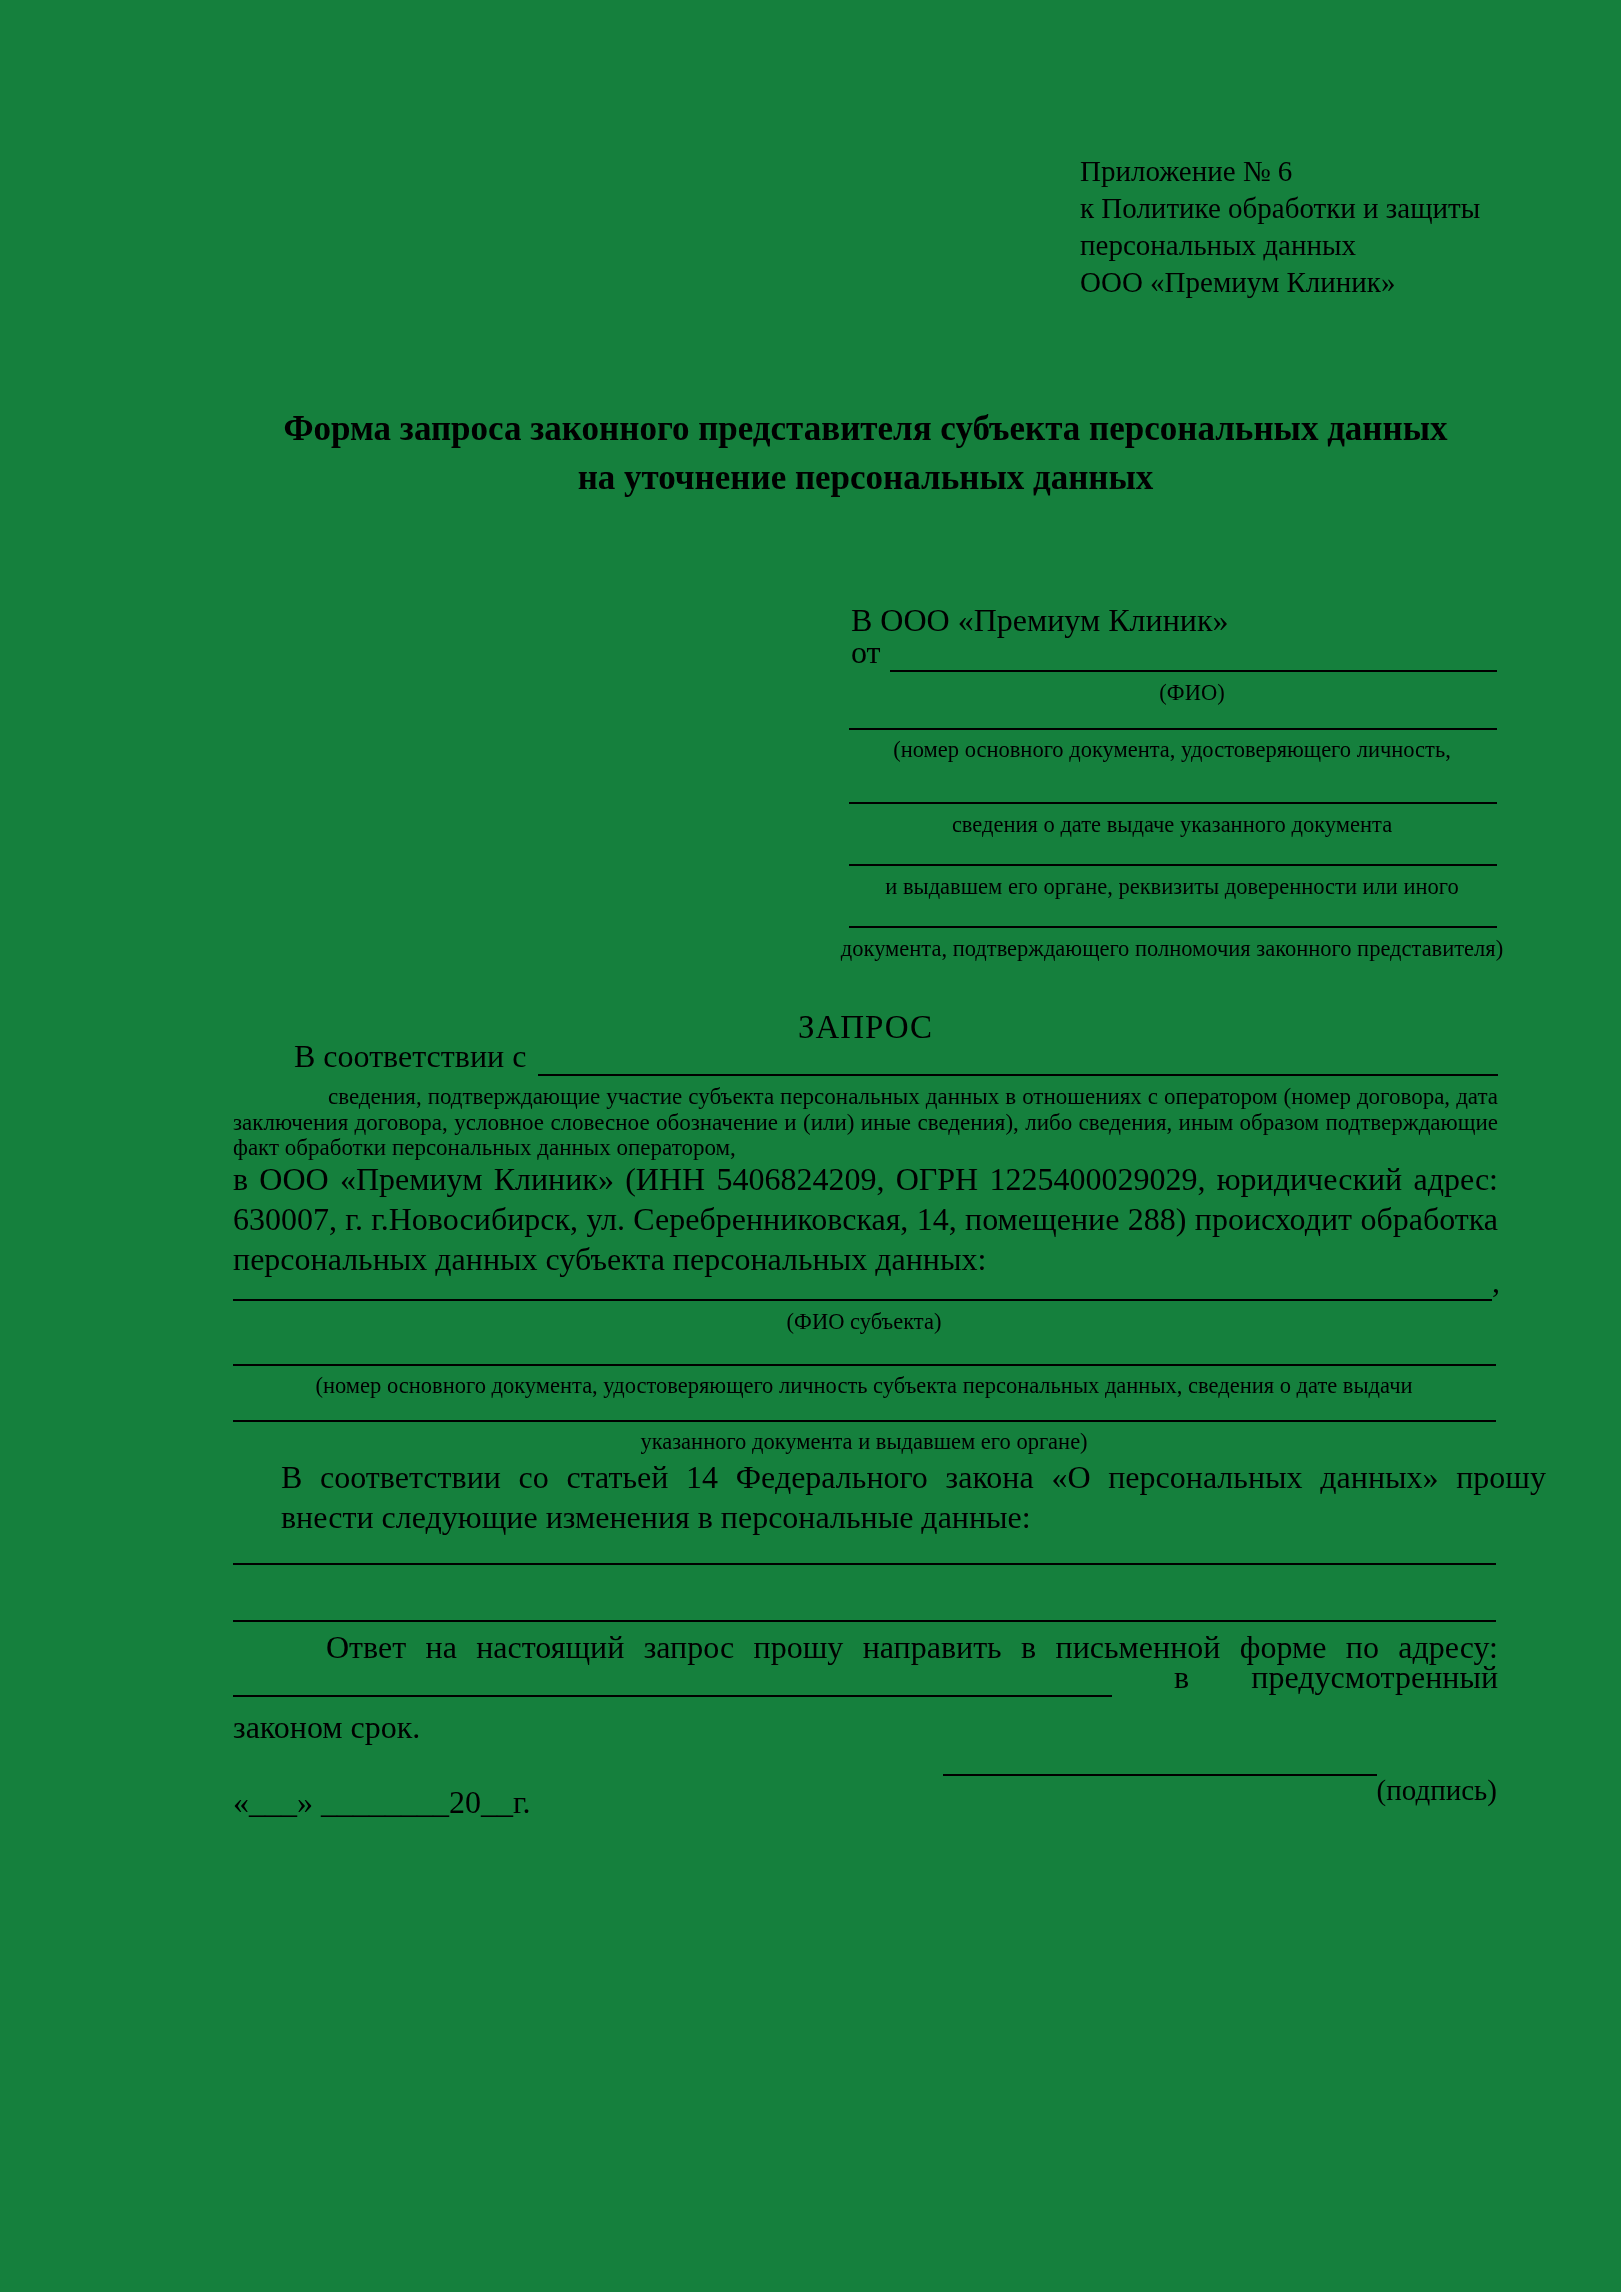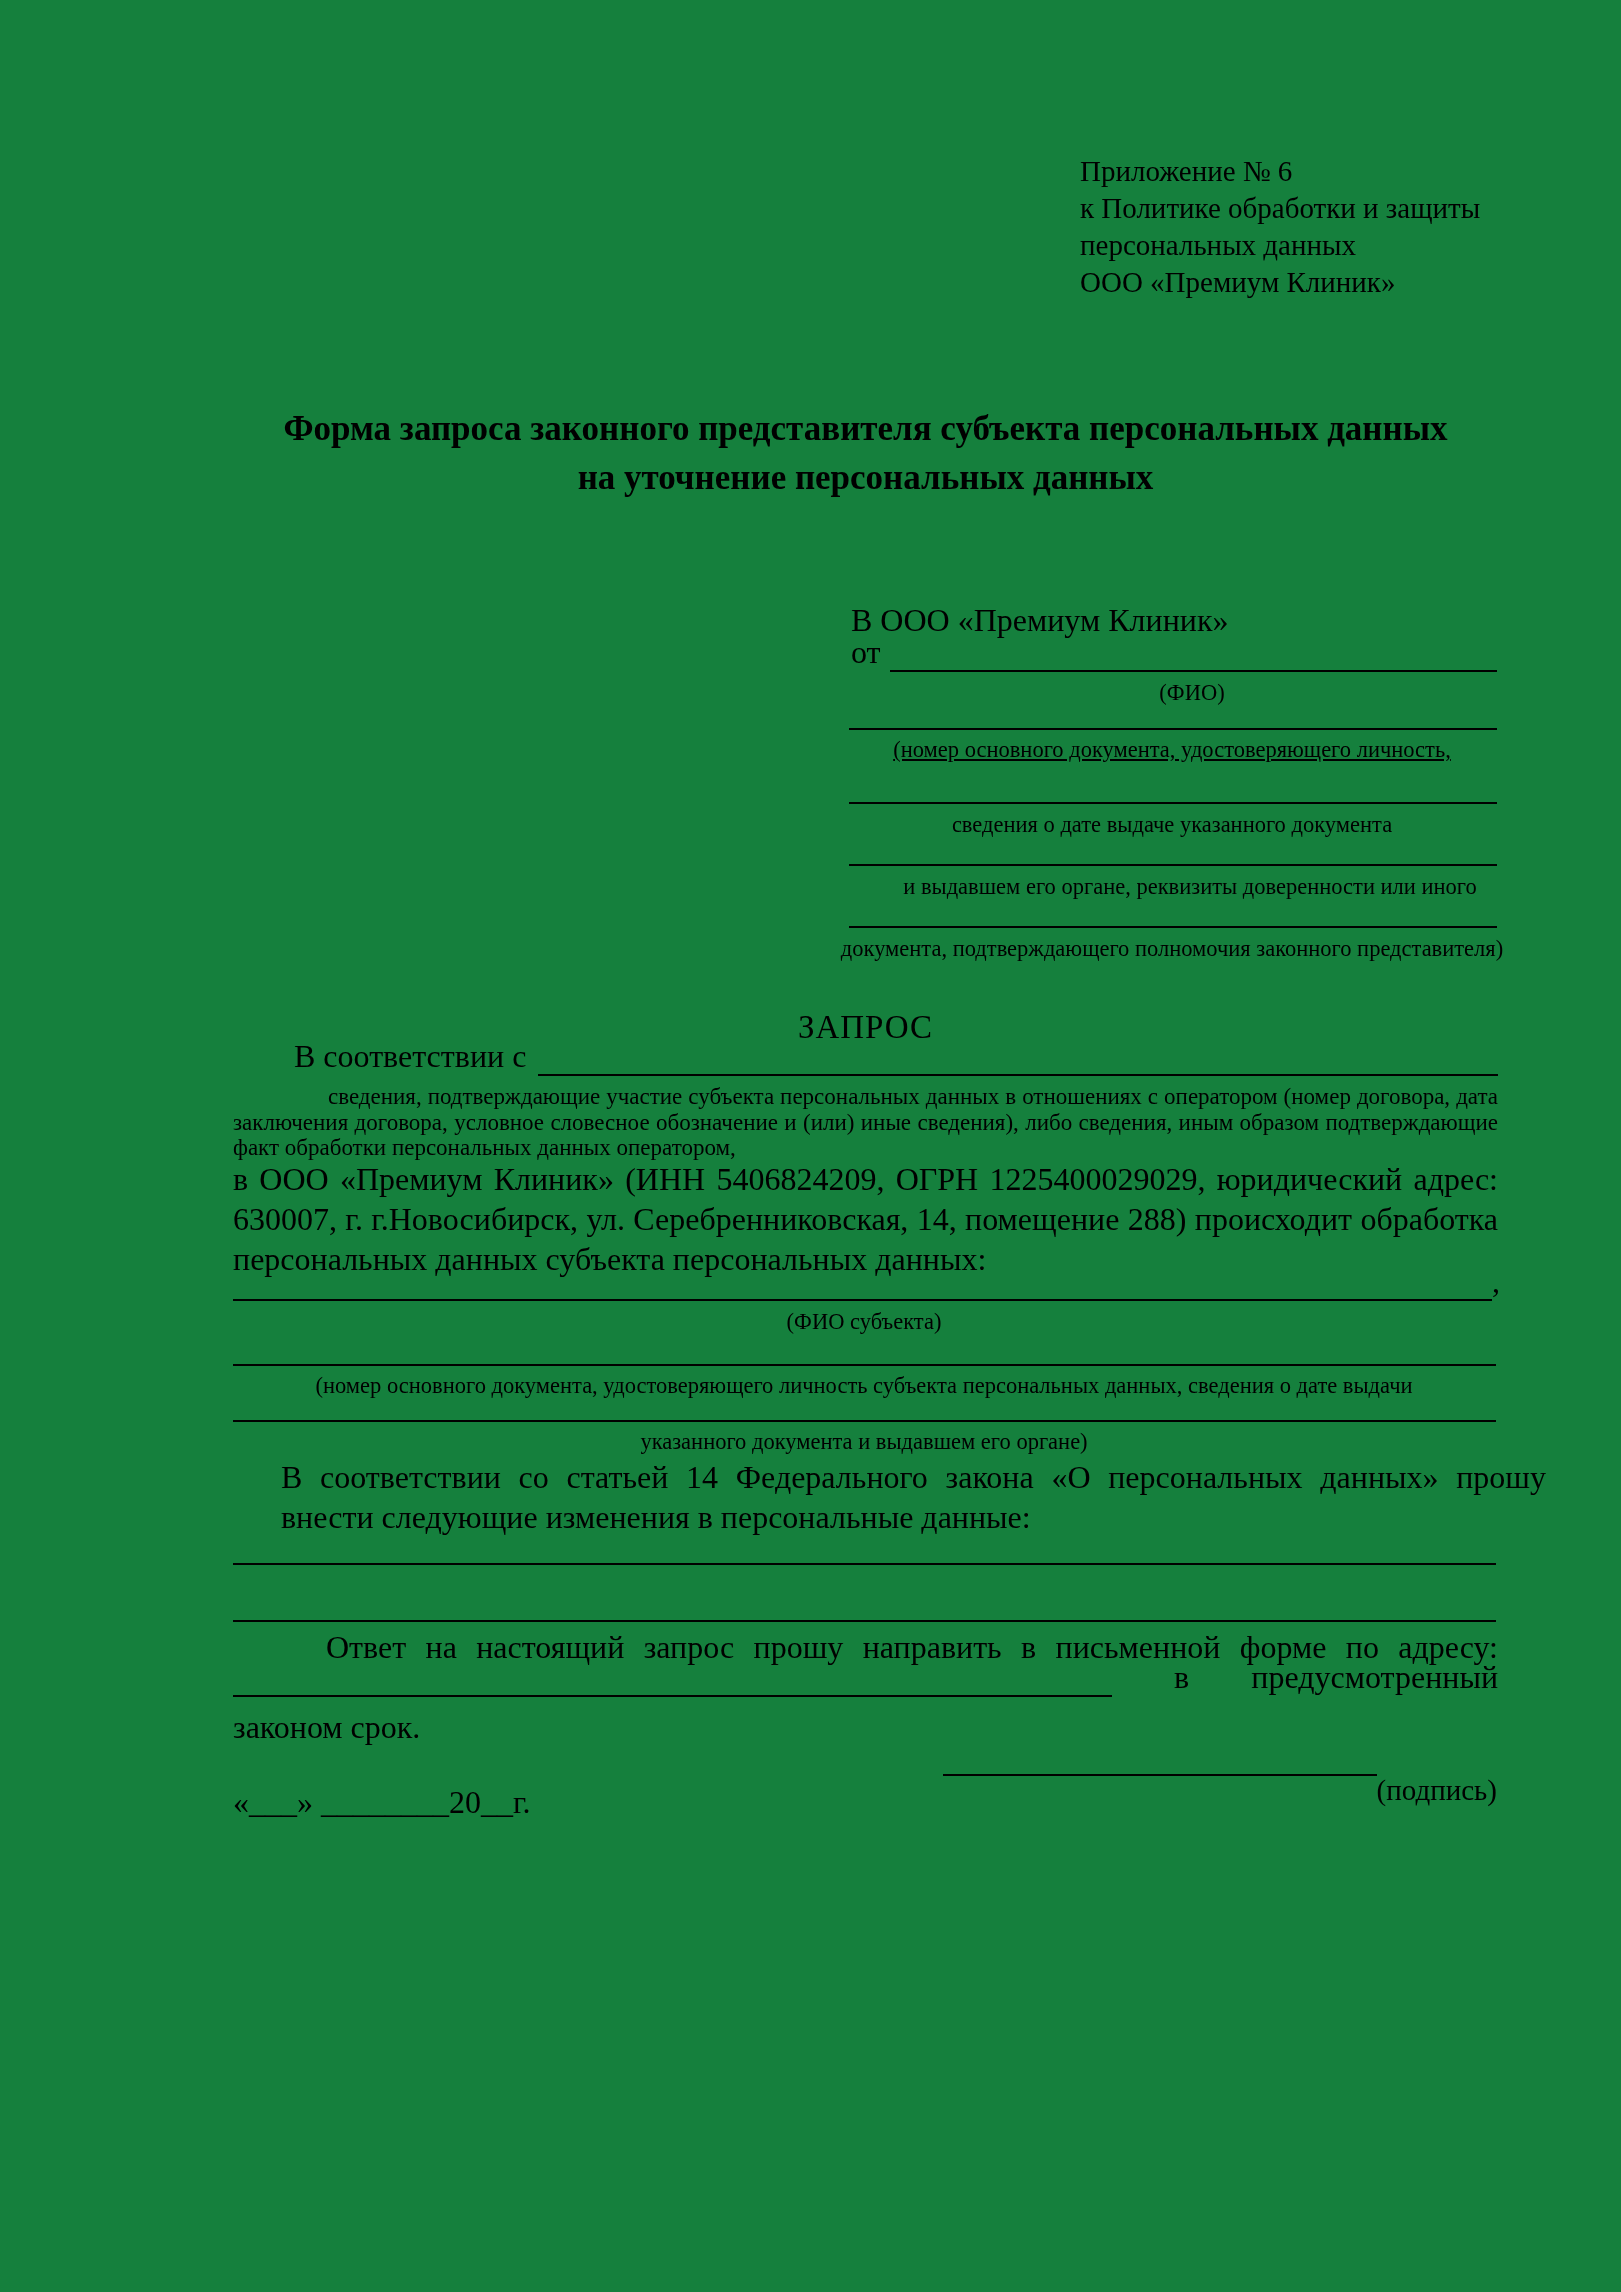--- a/index.html
+++ b/index.html
@@ -45,27 +45,27 @@
 
   <div class="abs body-txt" style="left:851px;top:600px;">В ООО «Премиум Клиник»</div>
 
   <div class="abs body-txt flex-row" style="left:851px;top:637px;width:646px;height:35px;">
     <span>от</span>
     <span class="fill" style="margin-left:9.8px;"></span>
   </div>
   <div class="abs small-cap nowrap-center" style="left:1192px;top:680px;">(ФИО)</div>
 
   <div class="abs rule" style="left:849px;top:728px;width:648px;"></div>
-  <div class="abs small-cap nowrap-center" style="left:1172px;top:737px;text-decoration:underline;">(номер основного документа, удостоверяющего личность,</div>
+  <div class="abs small-cap nowrap-center" style="left:1172px;top:737px;">(номер основного документа, удостоверяющего личность,</div>
 
   <div class="abs rule" style="left:849px;top:802px;width:648px;"></div>
   <div class="abs small-cap nowrap-center" style="left:1172px;top:812px;">сведения о дате выдаче указанного документа</div>
 
   <div class="abs rule" style="left:849px;top:864px;width:648px;"></div>
-  <div class="abs small-cap nowrap-center" style="left:1172px;top:874px;margin-left:18px;">и выдавшем его органе, реквизиты доверенности или иного</div>
+  <div class="abs small-cap nowrap-center" style="left:1172px;top:874px;">и выдавшем его органе, реквизиты доверенности или иного</div>
 
   <div class="abs rule" style="left:849px;top:926px;width:648px;"></div>
   <div class="abs small-cap nowrap-center" style="left:1172px;top:936px;">документа, подтверждающего полномочия законного представителя)</div>
 
   <div class="abs section-title center" style="left:233px;top:1008px;width:1265px;">ЗАПРОС</div>
 
   <div class="abs body-txt flex-row" style="left:233px;top:1041px;width:1265px;height:35px;">
     <span style="margin-left:61px;">В соответствии с</span>
     <span class="fill" style="margin-left:11.8px;"></span>
   </div>

